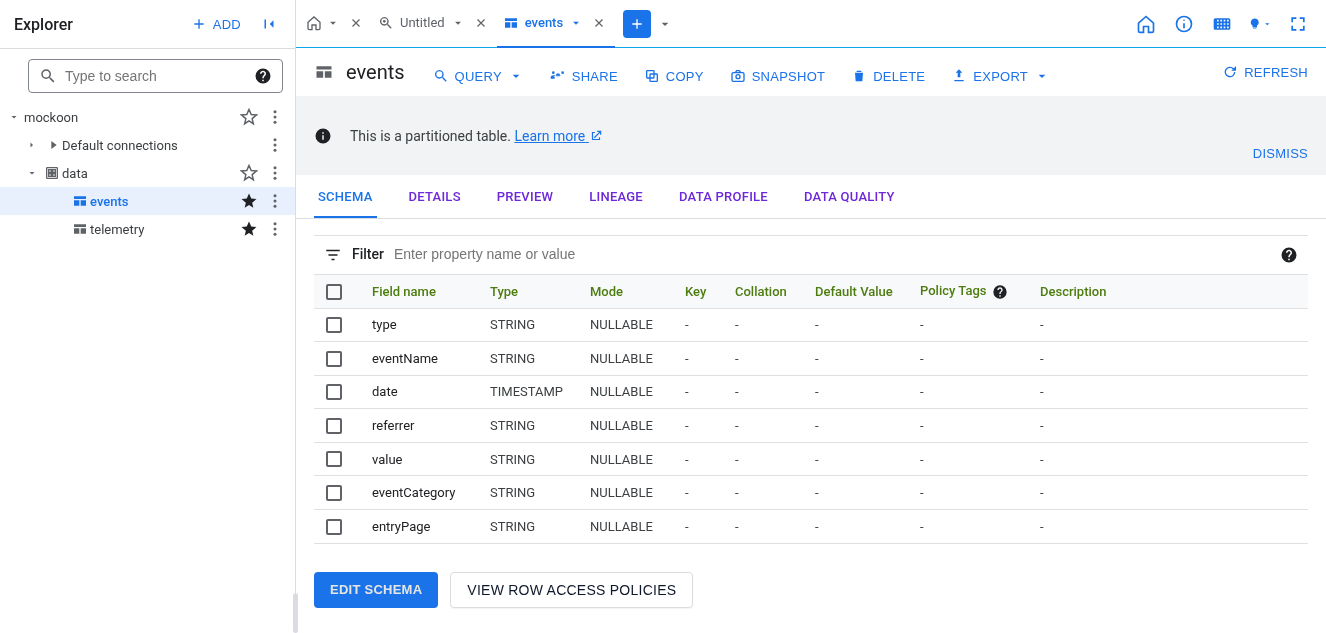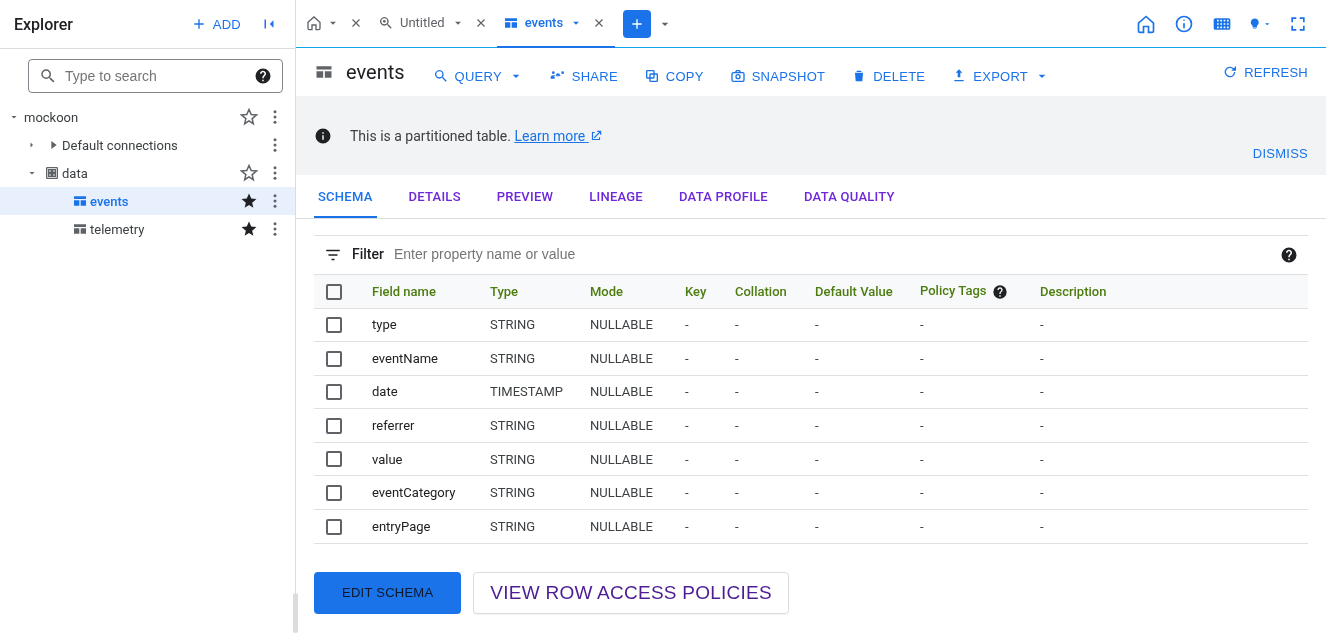--- a/index.html
+++ b/index.html
@@ -337,37 +337,37 @@
       display: inline-block;
       vertical-align: middle;
     }
     .bottom-actions {
       display: flex;
       gap: 12px;
       padding: 28px 0 10px 0;
     }
     .btn-primary {
       background: #1a73e8;
-      color: #0f172a;
-      font-weight: 400;
+      color: #e5e5e5;
+      font-weight: 700;
       border: none;
-      padding: 9px 28px;
+      padding: 9px 16px;
       border-radius: 4px;
       font-size: 13px;
       cursor: pointer;
       letter-spacing: .25px;
     }
     .btn-secondary {
       background: #fff;
-      color: #4c1d95;
+      color: #0f172a;
       font-weight: 500;
       border: 1px solid #dadce0;
       padding: 9px 16px;
       border-radius: 4px;
-      font-size: 19px;
+      font-size: 14px;
       cursor: pointer;
       letter-spacing: .25px;
       box-shadow: 0 1px 1px rgba(0,0,0,.05);
     }
     th .help-circle, .filter-row .help-circle {
       display: inline-flex;
       vertical-align: middle;
       margin-left: 2px;
     }
 

